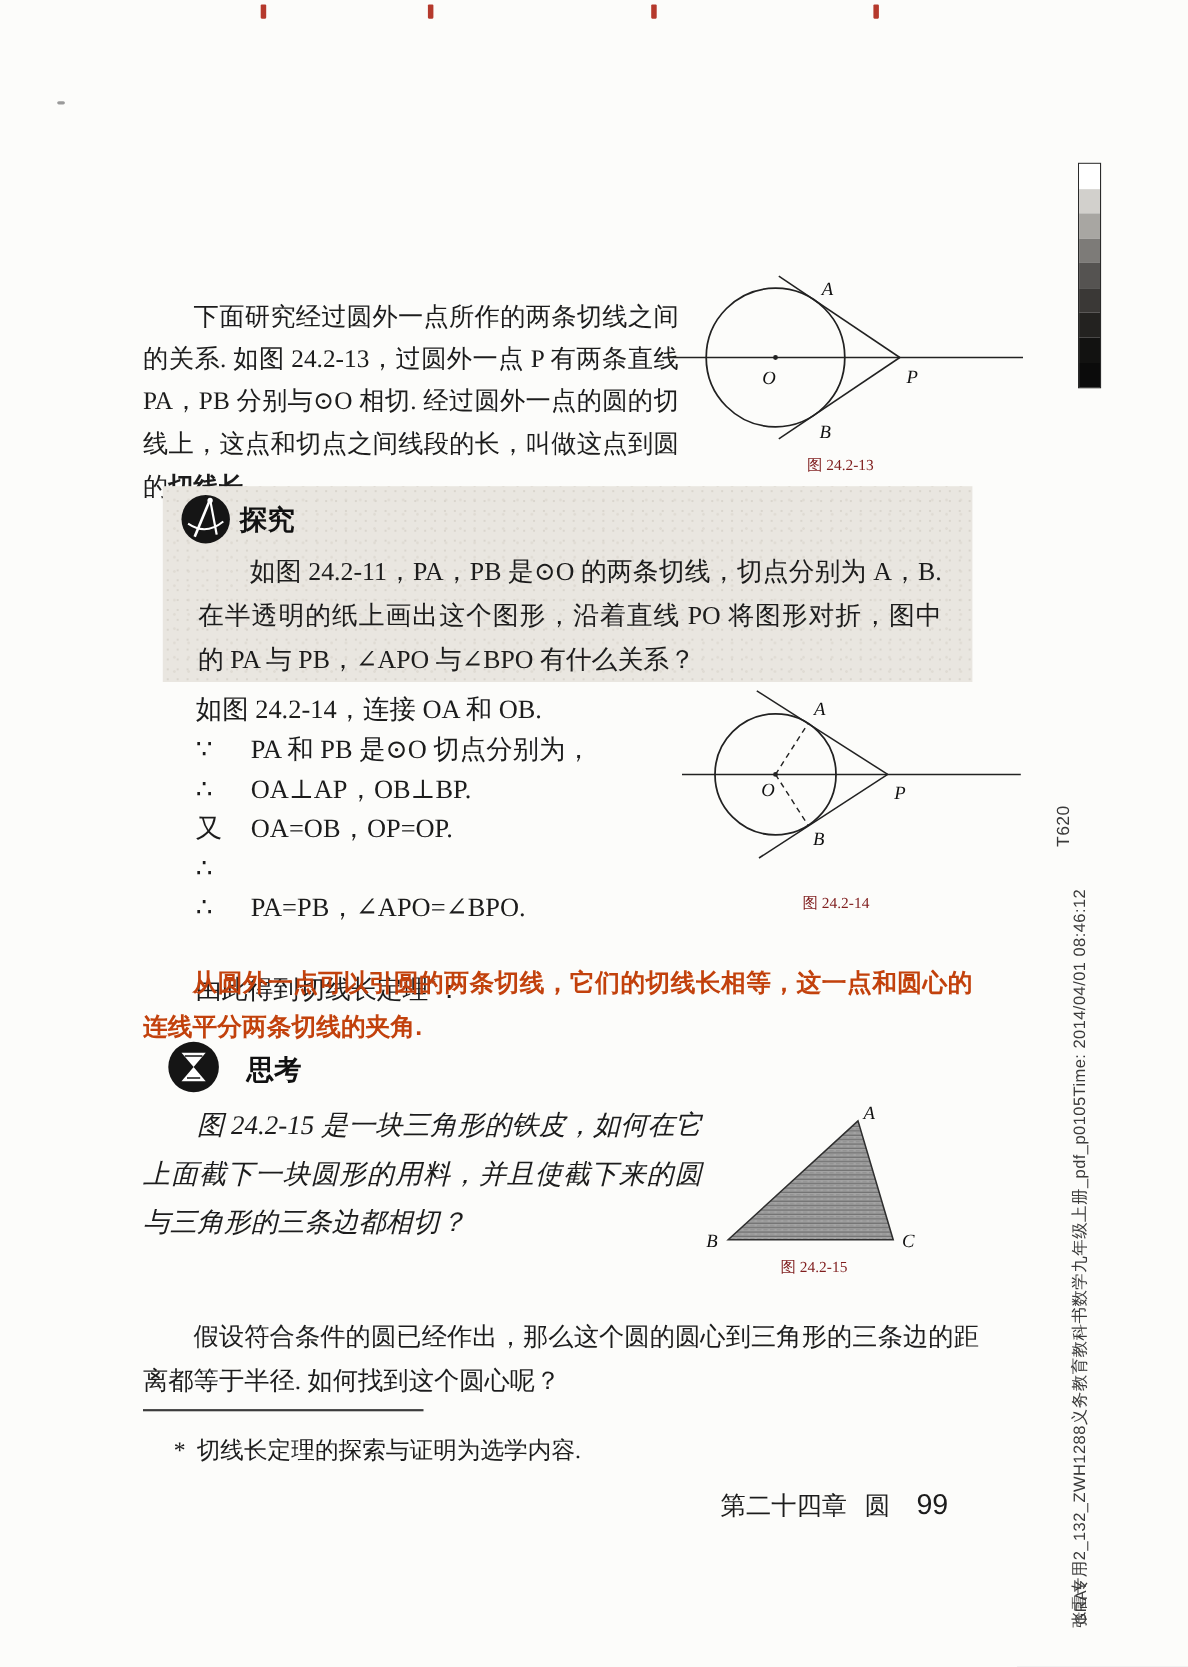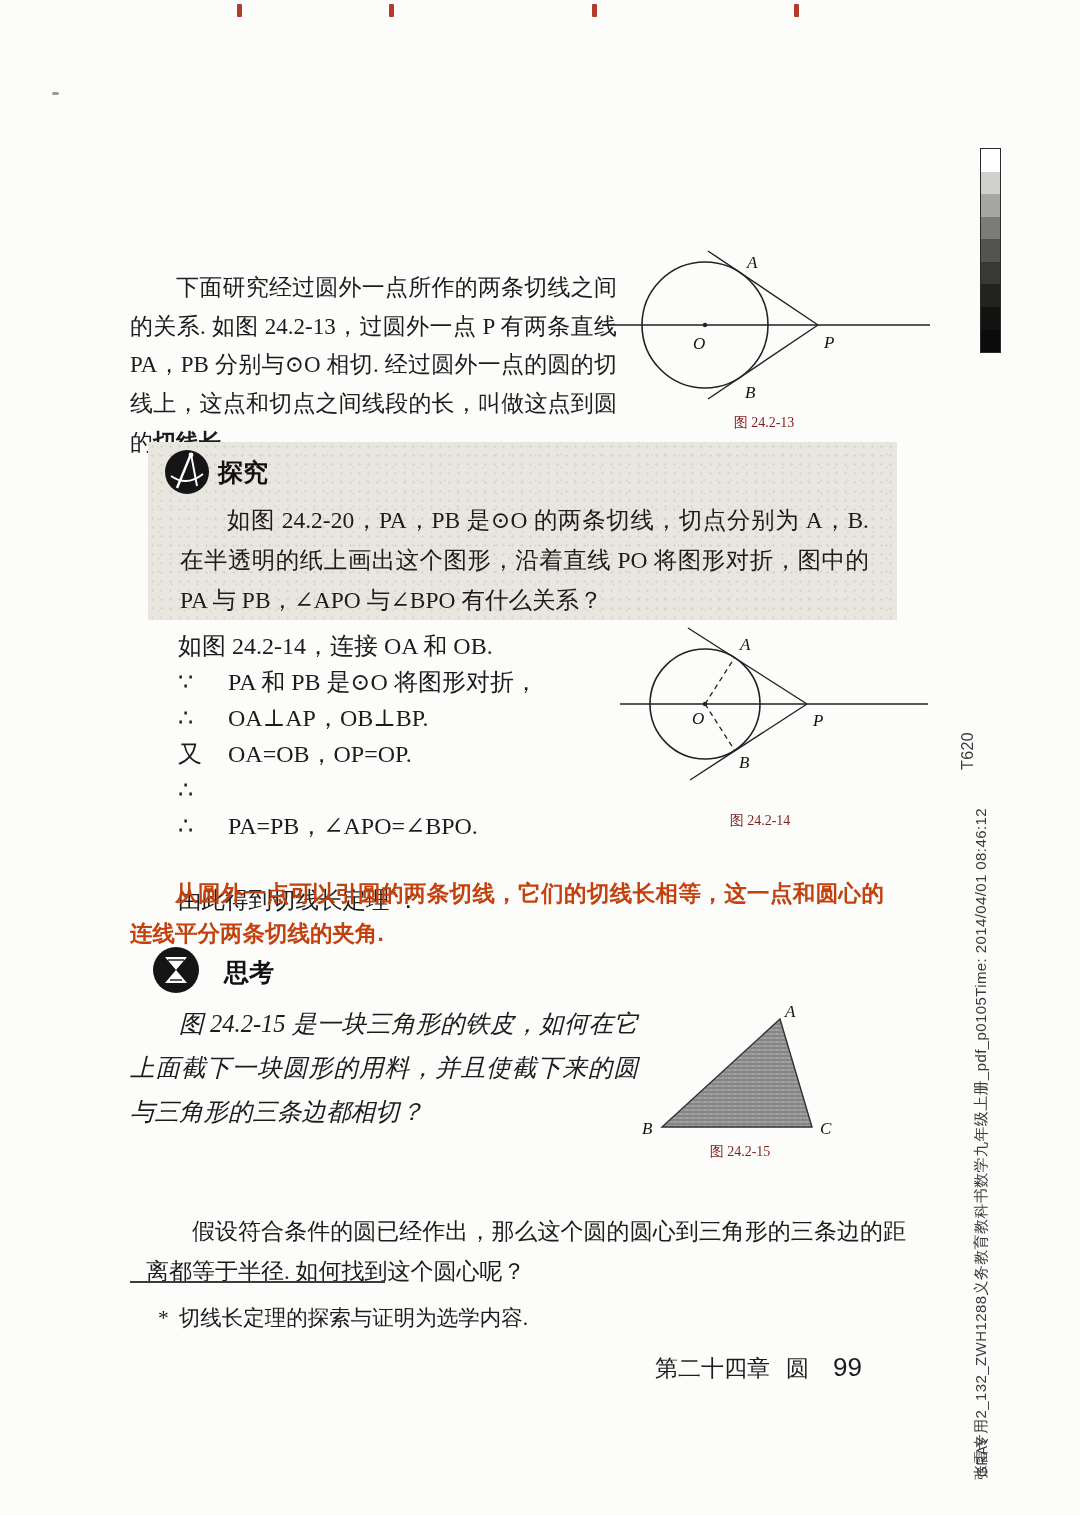--- a/index.html
+++ b/index.html
@@ -81,39 +81,39 @@
       <line x1="218" y1="95" x2="108" y2="169" stroke="#222" stroke-width="1.4"></line>
       <circle cx="105" cy="95" r="2.2" fill="#222"></circle>
       <text class="figtext" x="147" y="38">A</text>
       <text class="figtext" x="145" y="168">B</text>
       <text class="figtext" x="93" y="119">O</text>
       <text class="figtext" x="224" y="118">P</text>
     </svg>
     <div class="fig-caption" style="width:280px;margin-left:24px;">图 24.2-13</div>
   </div>
 
-  <div class="abs explore-box" id="explore-box" style="background-color: rgb(233, 230, 224); padding-left: 13px;">
+  <div class="abs explore-box" id="explore-box" style="background-color: rgb(233, 230, 224);">
     <svg class="section-icon" style="left:16px;top:7px;" width="46" height="46" viewBox="0 0 46 46">
       <circle cx="23" cy="23" r="22" fill="#151515"></circle>
       <line x1="27" y1="5" x2="13" y2="39" stroke="#fff" stroke-width="2.4"></line>
       <line x1="27" y1="5" x2="33" y2="37" stroke="#fff" stroke-width="2"></line>
       <path d="M7,27 Q23,38 39,25" fill="none" stroke="#fff" stroke-width="1.8"></path>
       <circle cx="27" cy="6" r="2.4" fill="#fff"></circle>
     </svg>
     <div class="section-title" style="left:70px;top:14px;">探究</div>
-    <p class="explore-body" style="margin:0;">如图 24.2-20，PA，PB 是⊙O 的两条切线，切点分别为 A，B. 在半透明的纸上画出这个图形，沿着直线 PO 将图形对折，图中的 PA 与 PB，∠APO 与∠BPO 有什么关系？</p>
+    <p class="explore-body" style="margin:0;">如图 24.2-11，PA，PB 是⊙O 的两条切线，切点分别为 A，B. 在半透明的纸上画出这个图形，沿着直线 PO 将图形对折，图中的 PA 与 PB，∠APO 与∠BPO 有什么关系？</p>
   </div>
 
   <div class="abs proof">
     <div class="proof-row">
         <span>如图 24.2-14，连接 OA 和 OB.</span>
       </div>
     <div class="proof-row">
         <span class="pfx">∵</span>
-        <span>PA 和 PB 是⊙O 将图形对折，</span>
+        <span>PA 和 PB 是⊙O 切点分别为，</span>
       </div>
     <div class="proof-row">
         <span class="pfx">∴</span>
         <span>OA⊥AP，OB⊥BP.</span>
       </div>
     <div class="proof-row">
         <span class="pfx">又</span>
         <span>OA=OB，OP=OP.</span>
       </div>
     <div class="proof-row">
@@ -165,21 +165,21 @@
         </pattern>
       </defs>
       <polygon points="140,16 22,124 172,124" fill="url(#hatch)" stroke="#2f2f2f" stroke-width="1.4"></polygon>
       <text class="figtext" x="145" y="14">A</text>
       <text class="figtext" x="2" y="131">B</text>
       <text class="figtext" x="180" y="131">C</text>
     </svg>
     <div class="fig-caption" style="width:200px;margin-left:0px;font-family:Liberation Serif, serif;">图 24.2-15</div>
   </div>
 
-  <p class="abs closing" style="margin:16px;">假设符合条件的圆已经作出，那么这个圆的圆心到三角形的三条边的距离都等于半径. 如何找到这个圆心呢？</p>
+  <p class="abs closing" style="margin:0;">假设符合条件的圆已经作出，那么这个圆的圆心到三角形的三条边的距离都等于半径. 如何找到这个圆心呢？</p>
 
   <div class="abs footnote-rule"></div>
   <div class="abs footnote"><span class="marker">*</span><span>切线长定理的探索与证明为选学内容.</span></div>
 
   <div class="abs footer">
     <span>第二十四章</span><span class="subject">圆</span><span class="pageno">99</span>
   </div>
 
   <div class="abs" id="grayscale-strip">
       <div style="background: rgb(255, 255, 255); flex: 1 1 0%;"></div>

